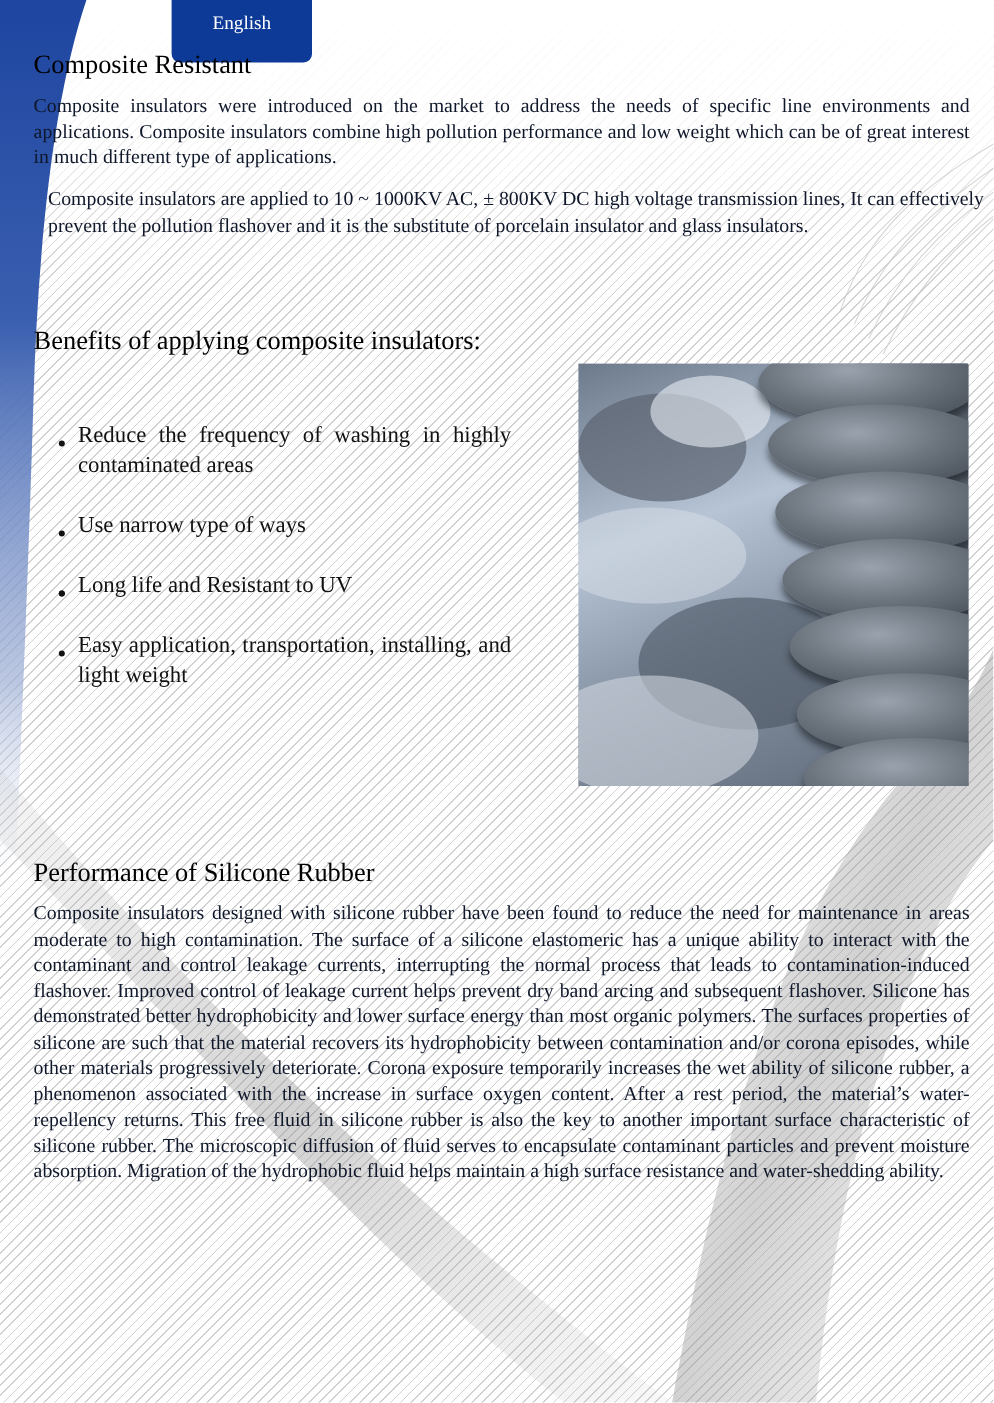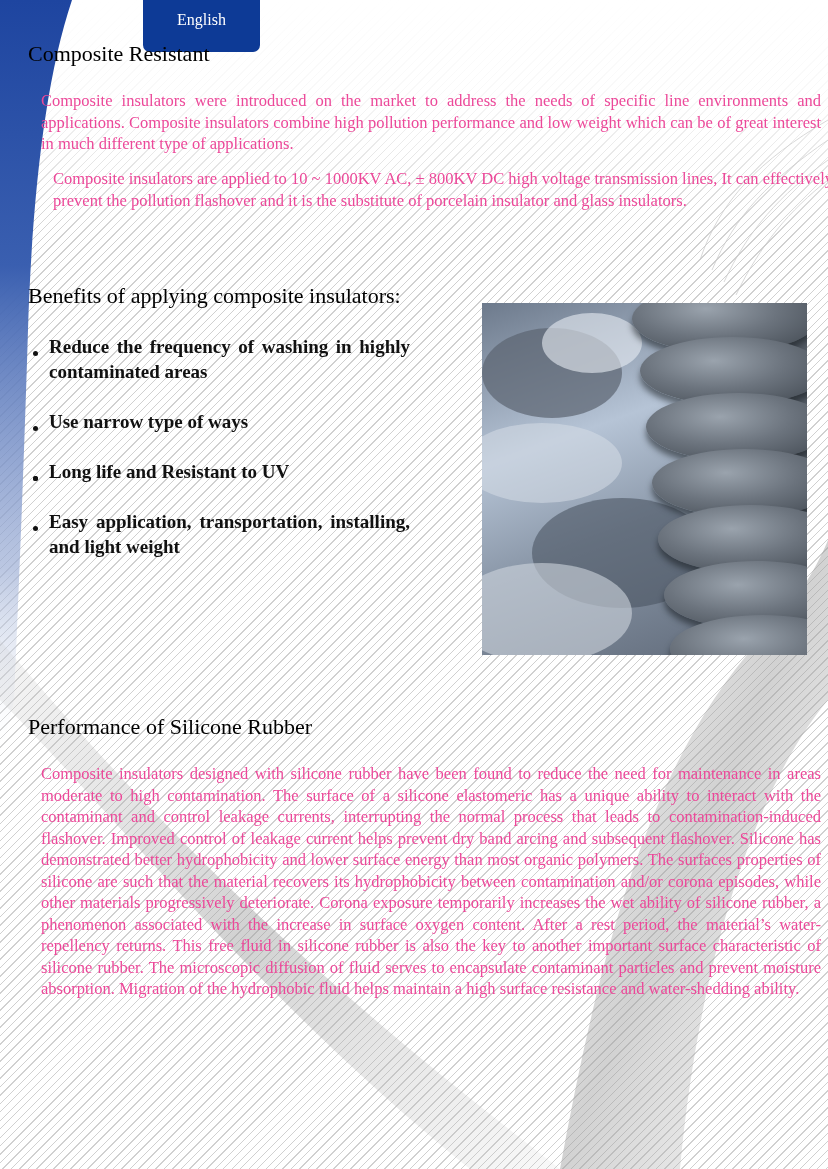--- a/index.html
+++ b/index.html
@@ -24,24 +24,24 @@
     background: #0d3a96; color: #fff;
     border-radius: 0 0 7px 7px;
     font-size: 16px; text-align: center; line-height: 40px;
     cursor: pointer;
   }
   h2 {
     position: absolute; margin: 0; font-weight: normal;
     font-size: 22px; color: #000; letter-spacing: 0;
   }
   p.body {
-    position: absolute; margin: 13px;
-    font-size: 16.5px; line-height: 21.5px; text-align: justify; color: #ec4899;
+    position: absolute; margin: 0;
+    font-size: 16.5px; line-height: 21.5px; text-align: justify; color: #0f172a;
   }
-  .bullets { position: absolute; left: 30px; top: 334px; width: 380px; margin: 0; padding: 0; list-style: none; font-weight: bold; }
+  .bullets { position: absolute; left: 30px; top: 334px; width: 380px; margin: 16px; padding: 0; list-style: none; }
   .bullets li {
     position: relative; padding-left: 19px; font-size: 19px; line-height: 25px;
     text-align: justify; margin-bottom: 25px;
   }
   .bullet-dot {
     position: absolute; left: 3px; top: 17px; width: 5px; height: 5px; border-radius: 50%; background: #111;
   }
   .photo {
     position: absolute; left: 482px; top: 303px; width: 325px; height: 352px; overflow: hidden;
     background: linear-gradient(160deg, #6d7a8c 0%, #b6c4d6 35%, #8a97a8 60%, #5c6675 100%);
@@ -84,21 +84,21 @@
 </svg>
 
 <div class="content">
   <div class="lang-tab">English</div>
 
   <h2 style="left:28px; top:41px;">Composite Resistant</h2>
 
   <p class="body" style="left:28px; top:77px; width:780px;">Composite insulators were introduced on the market to address the needs of specific line environments   and applications. Composite insulators combine high pollution performance and low weight which can be of great interest in much different type of applications.</p>
   <p class="body" style="left:40px; top:155px; width:780px;">Composite insulators are applied to 10 ~ 1000KV AC, ± 800KV DC high voltage transmission lines, It can effectively prevent the pollution flashover and it is the substitute of porcelain insulator and glass insulators.</p>
 
-  <h2 style="left:28px; top:283px;">Benefits of applying composite insulators:</h2>
+  <h2 style="left:28px; top:271px;">Benefits of applying composite insulators:</h2>
 
   <ul class="bullets">
     <li>
       <span class="bullet-dot"></span>
       <span>Reduce the frequency of washing in highly contaminated areas</span>
     </li>
     <li>
       <span class="bullet-dot"></span>
       <span>Use narrow type of ways</span>
     </li>

